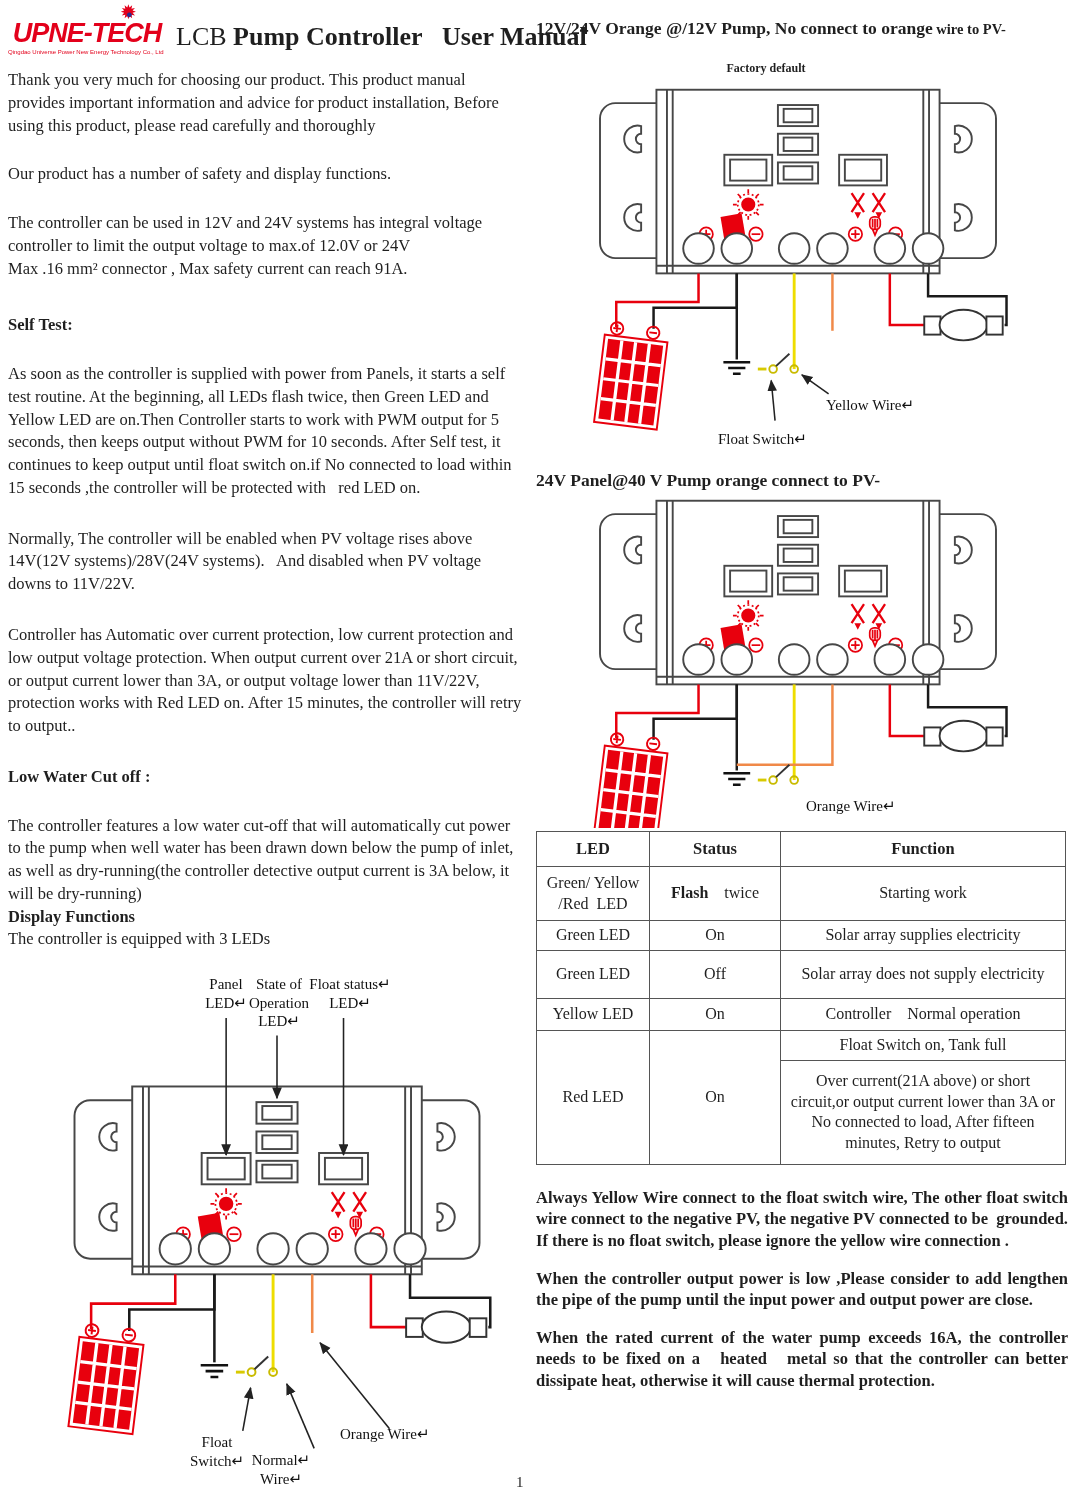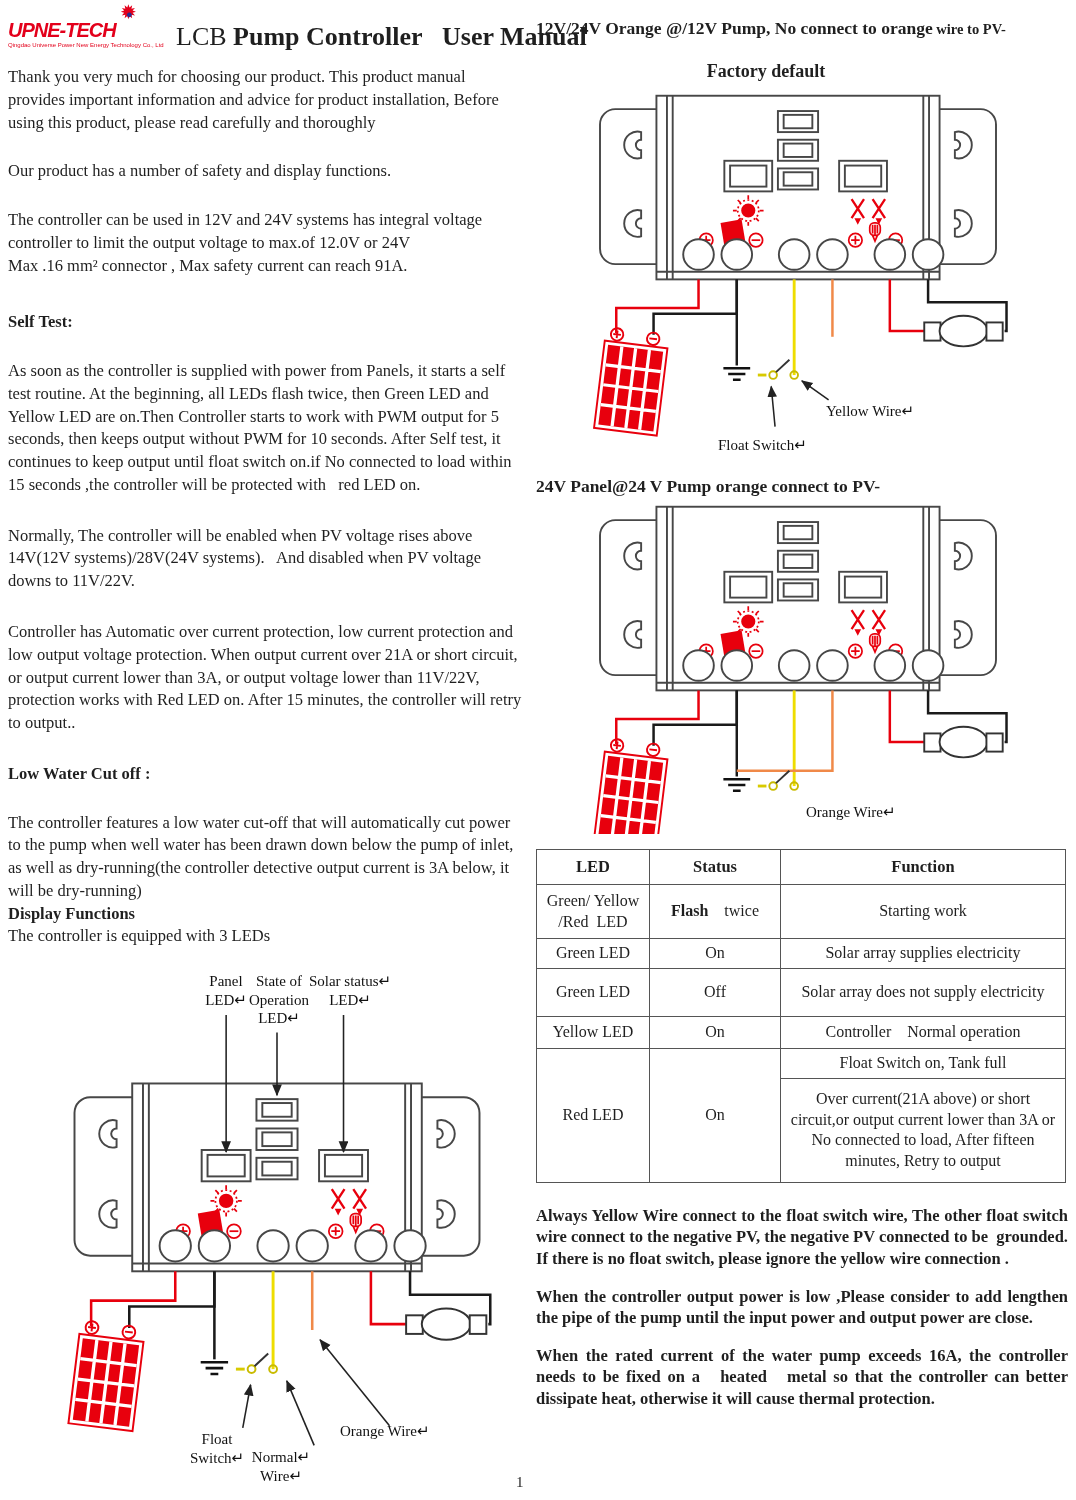--- a/index.html
+++ b/index.html
@@ -5,21 +5,21 @@
   html,body{margin:0;padding:0;background:#fff;}
   .page{position:relative;width:1076px;height:1500px;background:#fff;overflow:hidden;
         font-family:"Liberation Serif", serif;color:#1f1f1f;}
   
   .col-left{position:absolute;left:8px;top:10px;width:514px;}
   .col-right{position:absolute;left:536px;top:18px;width:532px;}
   
   .hdr{display:flex;align-items:flex-start;margin-bottom:14px;}
   .logo{position:relative;width:158px;flex:0 0 auto;padding-top:10px;}
   .logo-text{font-family:"Liberation Sans",sans-serif;font-style:italic;font-weight:bold;
-             font-size:20px;color:#e3001b;letter-spacing:-1px;white-space:nowrap;line-height:1;}
+             font-size:27px;color:#e3001b;letter-spacing:-1px;white-space:nowrap;line-height:1;text-align:center;}
   .logo-tagline{font-family:"Liberation Sans",sans-serif;font-size:6px;color:#e3001b;
                 white-space:nowrap;margin-top:2px;}
   .logo-star{position:absolute;top:-8px;left:112px;font-size:20px;color:#e3001b;line-height:1;}
   .logo-star-core{position:absolute;top:-1px;left:118px;font-size:11px;color:#2b2b8f;line-height:1;}
   .doc-title{font-size:26px;margin-left:10px;margin-top:12px;white-space:nowrap;}
   .doc-title b{font-weight:bold;}
   
   .p{font-size:16.5px;line-height:1.38;white-space:pre-line;margin:0 0 0 0;}.mt26{margin-top:26px}
   .mt28{margin-top:28px}.mt30{margin-top:34px}
   .bold{font-weight:bold;}
@@ -29,23 +29,23 @@
   .dlabel{position:absolute;font-size:15px;line-height:1.22;color:#111;
           white-space:pre-line;text-align:center;}
   .dlabel.left{text-align:left;}
   .diag-c{width:450px;height:522px;margin:22px 0 0 44px;}
   .diag-a{width:440px;height:366px;margin:2px 0 0 42px;}
   .diag-b{width:440px;height:334px;margin:4px 0 0 42px;}
   
   .rh1{font-size:17.5px;font-weight:bold;white-space:nowrap;}
   .rh1 .tail{font-size:14.5px;margin-top:20px;}
   .rh2{font-size:17.5px;font-weight:bold;margin-top:20px;white-space:nowrap;}
-  .factory{font-size:18px;font-weight:bold;text-align:center;width:420px;margin:22px 0 8px 20px;}
-  
-  table.led{border-collapse:collapse;margin-top:14px;}
+  .factory{font-size:12px;font-weight:bold;text-align:center;width:420px;margin:22px 0 8px 20px;}
+  
+  table.led{border-collapse:collapse;margin-top:2px;}
   table.led td,table.led th{border:1.4px solid #555;text-align:center;vertical-align:middle;
      font-size:16px;padding:4px 6px;font-weight:normal;line-height:1.3;}
   table.led th{font-weight:bold;font-size:16.5px;height:26px;}
   .cw1{width:100px}.cw2{width:118px}.cw3{width:272px}
   .rh-r1{height:54px}.rh-r2{height:30px}.rh-r3{height:48px}.rh-r4{height:32px}
   .rh-r5a{height:26px}.rh-r5b{height:104px}
   .gapL{display:inline-block;margin-left:16px;}
   
   .note{font-size:16.5px;font-weight:bold;text-align:justify;line-height:1.3;margin-top:15px;}
   .page-number{position:absolute;left:516px;top:1474px;font-size:15px;}
@@ -209,21 +209,21 @@
           <line x1="195" y1="468" x2="203" y2="424" marker-end="url(#ah)"></line>
           <line x1="268" y1="486" x2="240" y2="420" marker-end="url(#ah)"></line>
           <line x1="345" y1="466" x2="274" y2="378" marker-end="url(#ah)"></line>
         </g>
       </svg>
       <div class="dlabel" style="left:132px;top:2px;width:84px">Panel
 LED↵</div>
       <div class="dlabel" style="left:183px;top:2px;width:88px">State of
 Operation
 LED↵</div>
-      <div class="dlabel" style="left:248px;top:2px;width:100px">Solar status↵
+      <div class="dlabel" style="left:248px;top:2px;width:100px">Float status↵
 LED↵</div>
       <div class="dlabel" style="left:128px;top:460px;width:74px">Float
 Switch↵</div>
       <div class="dlabel" style="left:192px;top:478px;width:74px">Normal↵
 Wire↵</div>
       <div class="dlabel left" style="left:288px;top:452px;width:130px">Orange Wire↵</div>
     </div>
   </div>
 
   <div class="col-right">
@@ -252,21 +252,21 @@
           </g>
         <g stroke="#222" stroke-width="1.6" fill="none">
           <line x1="262" y1="324" x2="234" y2="304" marker-end="url(#ah)"></line>
           <line x1="206" y1="352" x2="202" y2="310" marker-end="url(#ah)"></line>
         </g>
       </svg>
       <div class="dlabel left" style="left:248px;top:312px;width:130px">Yellow Wire↵</div>
       <div class="dlabel left" style="left:140px;top:346px;width:130px">Float Switch↵</div>
     </div>
 
-    <div class="rh2">24V Panel@24 V Pump orange connect to PV-</div>
+    <div class="rh2">24V Panel@40 V Pump orange connect to PV-</div>
 
     <div class="diag diag-b">
       <svg width="440" viewBox="0 0 460 348">
         <use href="#ctrl" x="20" y="0"></use>
         <path d="M126 198 v30 h-86 v26" stroke="#e8000d" stroke-width="2.6" fill="none"></path>
         <path d="M166 198 v36 h-87 v22" stroke="#1a1a1a" stroke-width="2.6" fill="none"></path>
         <path d="M166 198 v90" stroke="#1a1a1a" stroke-width="2.6" fill="none"></path>
         <path d="M226 198 v100" stroke="#eedd00" stroke-width="3" fill="none"></path>
         <path d="M266 198 v84 h-100" stroke="#f08948" stroke-width="2.6" fill="none"></path>
         <path d="M326 198 v54 h36" stroke="#e8000d" stroke-width="2.6" fill="none"></path>

